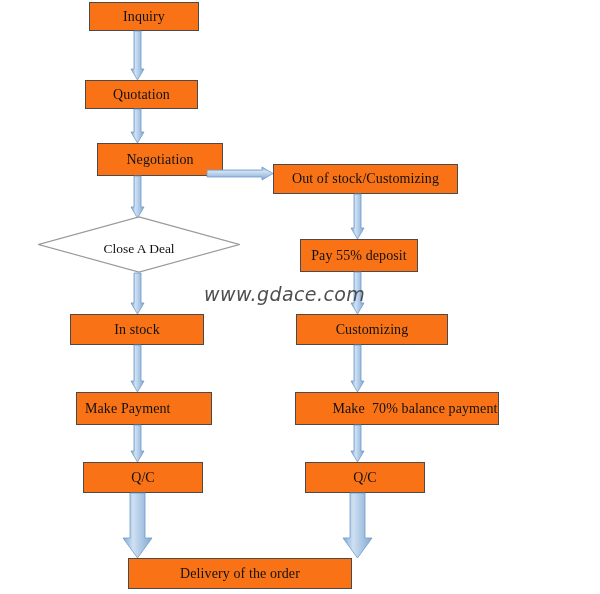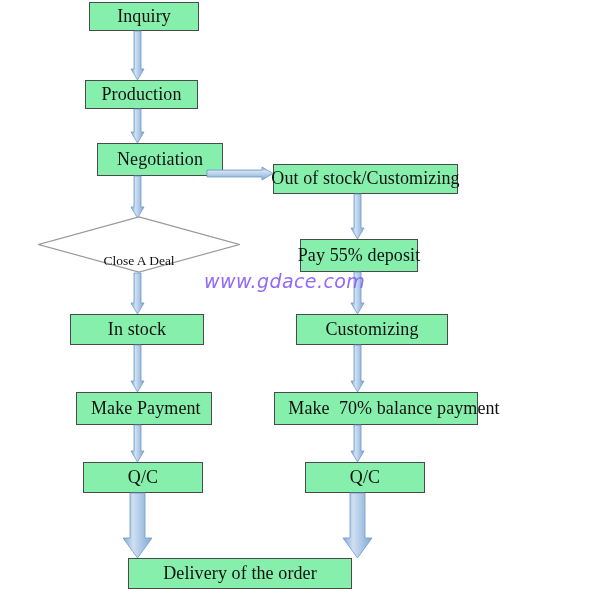--- a/index.html
+++ b/index.html
@@ -13,41 +13,41 @@
     height: 594px;
     background: #ffffff;
     overflow: hidden;
     font-family: "Liberation Serif", "DejaVu Serif", serif;
   }
 
   
   .node {
     position: absolute;
     box-sizing: border-box;
-    background: #86efac;
+    background: #f97316;
     border: 1.6px solid #4a4a4a;
     display: flex;
     align-items: center;
     color: #111111;
-    font-size: 18px;
+    font-size: 14px;
     line-height: 1.1;
     letter-spacing: 0.1px;
     white-space: pre;
   }
   .node.center { justify-content: center; }
-  .node.lead   { justify-content: flex-start; padding-left: 14px; }
+  .node.lead   { justify-content: flex-start; padding-left: 8px; }
 
   
   .diamond-wrap {
     position: absolute;
   }
   .diamond-wrap svg { display: block; }
   .diamond-label {
     position: absolute;
-    left: 0; top: 16px;
+    left: 0; top: 4px;
     width: 100%; height: 100%;
     display: flex;
     align-items: center;
     justify-content: center;
     color: #111111;
     font-size: 13.5px;
     white-space: pre;
   }
 
   
@@ -68,34 +68,34 @@
     pointer-events: none;
   }
 </style>
 </head>
 <body>
 
 <div id="canvas">
 
   <div id="nodes-layer">
       <div class="node center" style="left: 89px; top: 2px; width: 110px; height: 29px; border-color: rgb(74, 74, 74); color: rgb(17, 17, 17);"><span>Inquiry</span></div>
-      <div class="node center" style="left: 85px; top: 80px; width: 113px; height: 29px; border-color: rgb(74, 74, 74); color: rgb(17, 17, 17);"><span>Production</span></div>
+      <div class="node center" style="left: 85px; top: 80px; width: 113px; height: 29px; border-color: rgb(74, 74, 74); color: rgb(17, 17, 17);"><span>Quotation</span></div>
       <div class="node center" style="left: 81px; top: 143px; width: 126px; height: 33px; border-color: rgb(74, 74, 74); color: rgb(17, 17, 17); margin-left: 16px;"><span>Negotiation</span></div>
       <div class="node center" style="left: 273px; top: 164px; width: 185px; height: 30px; border-color: rgb(74, 74, 74); color: rgb(17, 17, 17);"><span>Out of stock/Customizing</span></div>
       <div class="diamond-wrap" style="left: 38px; top: 216px; width: 202px; height: 57px;">
         <svg width="202" height="57" viewBox="0 0 202 57">
           <polygon points="101,0.8 201.2,28.5 101,56.2 0.8,28.5" fill="#ffffff" stroke="#9a9a9a" stroke-width="1.2"></polygon>
         </svg>
         <div class="diamond-label">Close A Deal</div>
       </div>
       <div class="node center" style="left: 300px; top: 239px; width: 118px; height: 33px; border-color: rgb(74, 74, 74); color: rgb(17, 17, 17);"><span>Pay 55% deposit</span></div>
       <div class="node center" style="left: 70px; top: 314px; width: 134px; height: 31px; border-color: rgb(74, 74, 74); color: rgb(17, 17, 17); text-align: center;"><span>In stock</span></div>
       <div class="node center" style="left: 296px; top: 314px; width: 152px; height: 31px; border-color: rgb(74, 74, 74); color: rgb(17, 17, 17);"><span>Customizing</span></div>
       <div class="node lead" style="left: 76px; top: 392px; width: 136px; height: 33px; border-color: rgb(74, 74, 74); color: rgb(17, 17, 17);"><span>Make Payment</span></div>
-      <div class="node center" style="left: 274px; top: 392px; width: 204px; height: 33px; border-color: rgb(74, 74, 74); color: rgb(17, 17, 17); padding-left: 36px;"><span>Make  70% balance payment</span></div>
+      <div class="node center" style="left: 295px; top: 392px; width: 204px; height: 33px; border-color: rgb(74, 74, 74); color: rgb(17, 17, 17); padding-left: 36px;"><span>Make  70% balance payment</span></div>
       <div class="node center" style="left: 83px; top: 462px; width: 120px; height: 31px; border-color: rgb(74, 74, 74); color: rgb(17, 17, 17);"><span>Q/C</span></div>
       <div class="node center" style="left: 305px; top: 462px; width: 120px; height: 31px; border-color: rgb(74, 74, 74); color: rgb(17, 17, 17);"><span>Q/C</span></div>
       <div class="node center" style="left: 128px; top: 558px; width: 224px; height: 31px; border-color: rgb(74, 74, 74); color: rgb(17, 17, 17);"><span>Delivery of the order</span></div>
     </div>
   <div id="arrows-layer">
       <div class="arrow" style="left: 130.5px; top: 31px;">
         <svg width="13" height="49" viewBox="0 0 13 49">
           <defs>
             <linearGradient id="ag0" x1="0" y1="0" x2="1" y2="0">
               <stop offset="0%" stop-color="#7fa9d4"></stop>
@@ -245,15 +245,15 @@
               <stop offset="0%" stop-color="#7fa9d4"></stop>
               <stop offset="35%" stop-color="#cfe0f2"></stop>
               <stop offset="100%" stop-color="#7fa9d4"></stop>
             </linearGradient>
           </defs>
           <polygon fill="url(#ag12)" stroke="#6f9bc9" stroke-width="0.8" points="7,0 22,0 22,45 29,45 14.5,65 0,45 7,45"></polygon>
         </svg>
       </div>
     </div>
 
-  <div class="watermark" style="left: 204px; top: 270px; color: #8b5cf6;">www.gdace.com</div>
+  <div class="watermark" style="left: 204px; top: 283px; color: #404040;">www.gdace.com</div>
 
 </div>
 
 </body></html>

